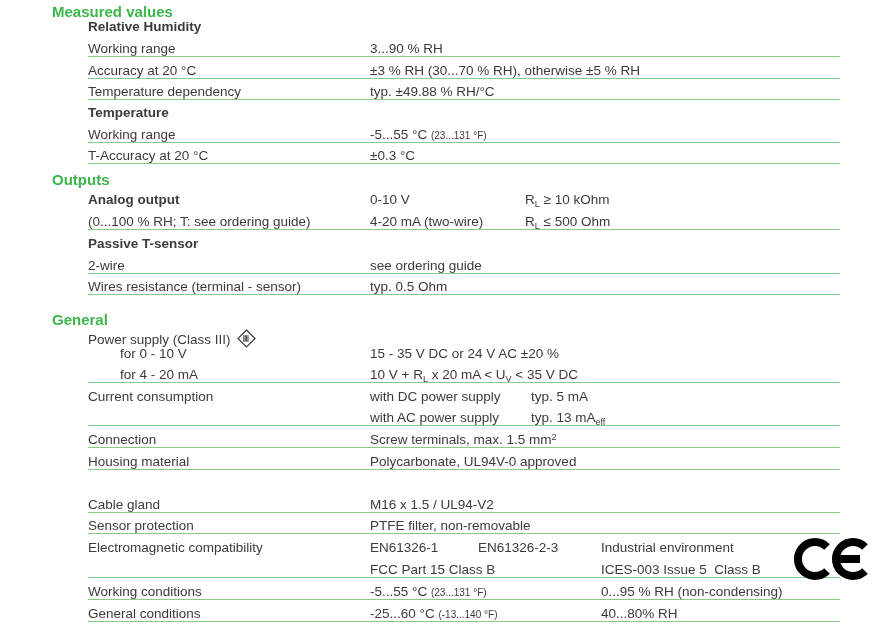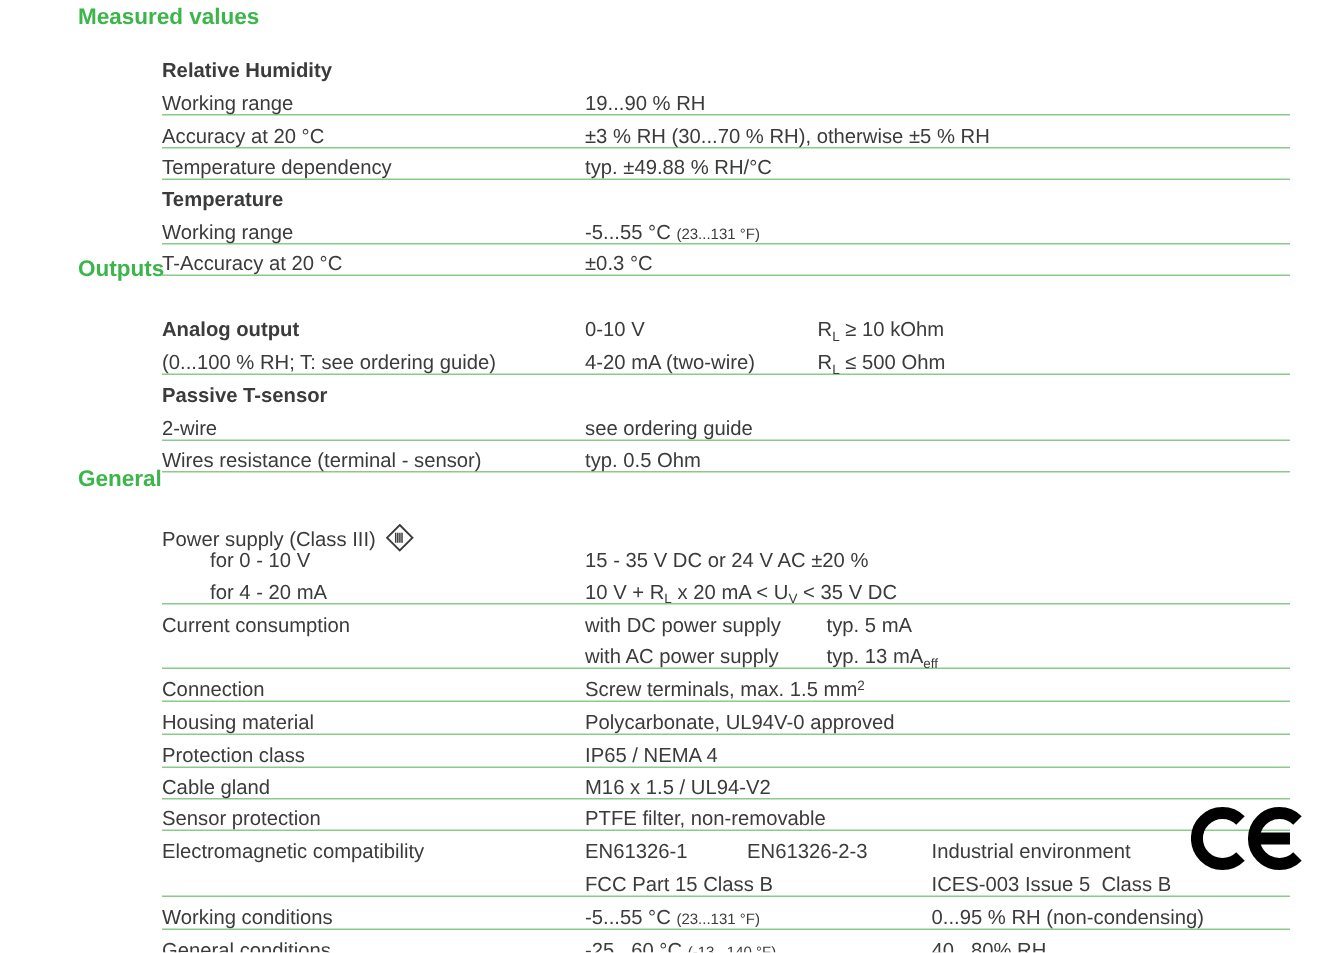--- a/index.html
+++ b/index.html
@@ -10,22 +10,22 @@
   html,body{margin:0;padding:0;background:#fff;}
   .page{
     position:relative;width:880px;height:635px;background:#fff;overflow:hidden;
     font-family:Liberation Sans, sans-serif;color:var(--text-color);
   }
   .sec{
     position:absolute;left:52px;font-size:15px;line-height:16px;font-weight:bold;
     color:var(--accent-green);white-space:pre;
   }
   .row{
-    position:absolute;left:108px;width:752px;height:14px;line-height:14px;
-    font-size:13.5px;white-space:pre;margin-top:20px;
+    position:absolute;left:88px;width:752px;height:14px;line-height:14px;
+    font-size:13.5px;white-space:pre;
   }
   .row.u{border-bottom:1px solid var(--line-green);}
   .c{position:absolute;top:0;white-space:pre;}
   .l{left:0;}
   .li{left:32px;}
   .v{left:282px;}
   .v2b{left:443px;}
   .v2e{left:390px;}
   .o3{left:437px;}
   .g3{left:513px;}
@@ -42,21 +42,21 @@
 <div class="page">
 
   <div class="sec" style="top:4px">Measured values</div>
 
   <div class="row" style="top:20px">
     <span class="c l b">Relative Humidity</span>
   </div>
 
   <div class="row u" style="top:42px">
     <span class="c l">Working range</span>
-    <span class="c v">19...90 % RH</span>
+    <span class="c v">3...90 % RH</span>
   </div>
 
   <div class="row u" style="top:64px">
     <span class="c l">Accuracy at 20 °C</span>
     <span class="c v">±3 % RH (30...70 % RH), otherwise ±5 % RH</span>
   </div>
 
   <div class="row u" style="top:85px">
     <span class="c l">Temperature dependency</span>
     <span class="c v">typ. ±49.88 % RH/°C</span>
@@ -140,24 +140,20 @@
   <div class="row u" style="top:433px">
     <span class="c l">Connection</span>
     <span class="c v"><span>Screw terminals, max. 1.5 mm</span><sup>2</sup></span>
   </div>
 
   <div class="row u" style="top:455px">
     <span class="c l">Housing material</span>
     <span class="c v">Polycarbonate, UL94V-0 approved</span>
   </div>
 
-  <div class="row u" style="top:477px">
-    <span class="c l">Protection class</span>
-    <span class="c v">IP65 / NEMA 4</span>
-  </div>
 
   <div class="row u" style="top:498px">
     <span class="c l">Cable gland</span>
     <span class="c v">M16 x 1.5 / UL94-V2</span>
   </div>
 
   <div class="row u" style="top:519px">
     <span class="c l">Sensor protection</span>
     <span class="c v">PTFE filter, non-removable</span>
   </div>

